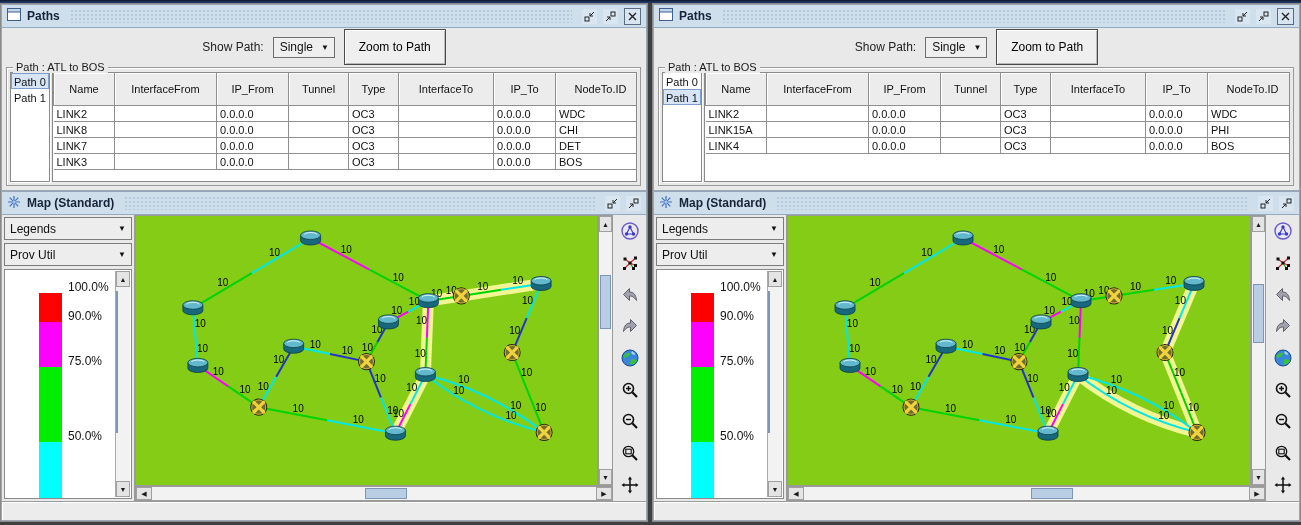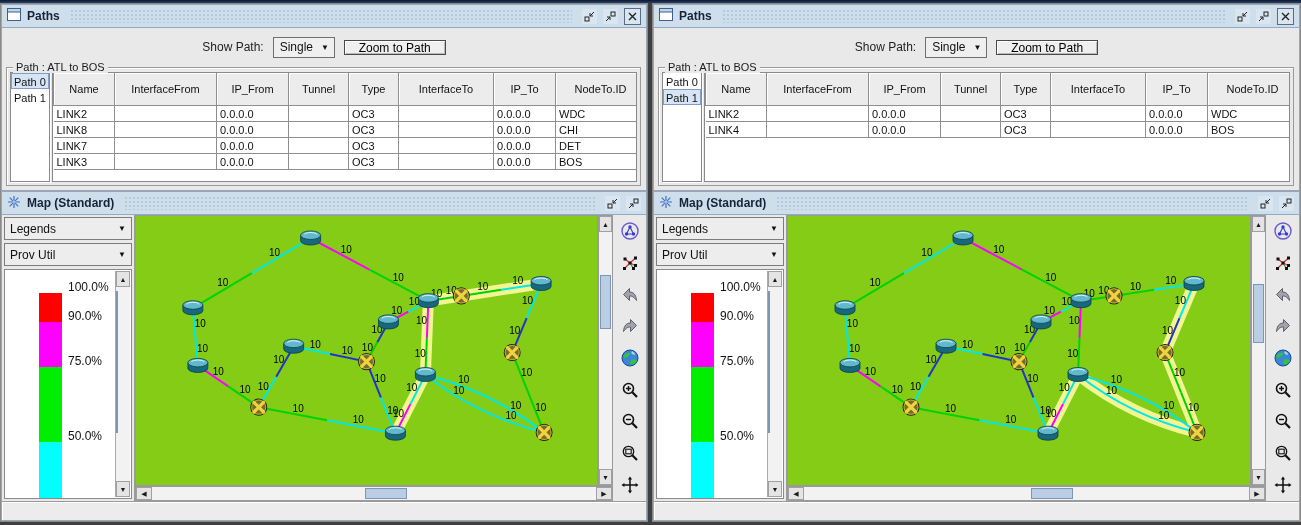--- a/index.html
+++ b/index.html
@@ -33,21 +33,21 @@
   .tbtn.boxed{border:1px solid #5a6c84;}
   .tbtn svg{display:block;}
 
   
   .showpath-row{height:38px;display:flex;align-items:center;justify-content:center;gap:9px;}
   .sp-label{font-size:12px;color:#222;}
   .combo{height:21px;min-width:60px;box-sizing:border-box;border:1px solid #6f6f6f;
     background:#efefef;display:flex;align-items:center;gap:8px;padding:0 6px;
     font-size:12px;}
   .combo .arr{font-size:8px;margin-left:auto;}
-  .btn{height:15px;padding:0 14px;border:1px solid #4a4a4a;background:#efefef;
+  .btn{height:36px;padding:0 14px;border:1px solid #4a4a4a;background:#efefef;
     font-size:12px;font-family:inherit;box-shadow:inset 1px 1px 0 #ffffff,inset -1px -1px 0 #b9b9b9;}
   .groupbox{position:absolute;left:4px;right:5px;top:62px;bottom:4px;
     border:1px solid #9a9a9a;box-shadow:inset 1px 1px 0 #fff;margin:0;padding:4px 3px 3px 3px;}
   .groupbox .gb-legend{position:absolute;top:-7px;left:6px;background:#e9e9e9;
     padding:0 3px;font-size:11px;color:#1a1a1a;}
   .gb-inner{display:flex;height:100%;gap:2px;}
   .path-list{width:38px;flex:0 0 38px;background:#ffffff;border:1px solid #8a8a8a;
     box-shadow:1px 1px 0 #fff;}
   .path-item{height:16px;line-height:16px;padding:0 2px;font-size:11px;color:#111;
     border:1px solid transparent;box-sizing:border-box;white-space:nowrap;}
@@ -577,20 +577,30 @@
                   <td>LINK2</td>
                   <td></td>
                   <td>0.0.0.0</td>
                   <td></td>
                   <td>OC3</td>
                   <td></td>
                   <td>0.0.0.0</td>
                   <td>WDC</td>
                 </tr>
                 <tr>
+                  <td>LINK15A</td>
+                  <td></td>
+                  <td>0.0.0.0</td>
+                  <td></td>
+                  <td>OC3</td>
+                  <td></td>
+                  <td>0.0.0.0</td>
+                  <td>PHI</td>
+                </tr>
+                <tr>
                   <td>LINK4</td>
                   <td></td>
                   <td>0.0.0.0</td>
                   <td></td>
                   <td>OC3</td>
                   <td></td>
                   <td>0.0.0.0</td>
                   <td>BOS</td>
                 </tr>
               </tbody>

